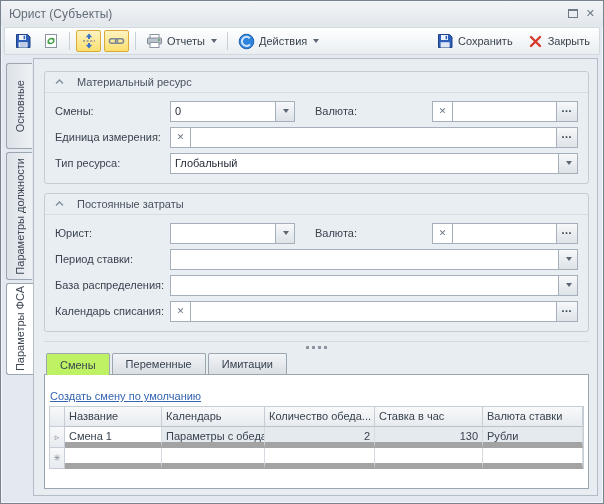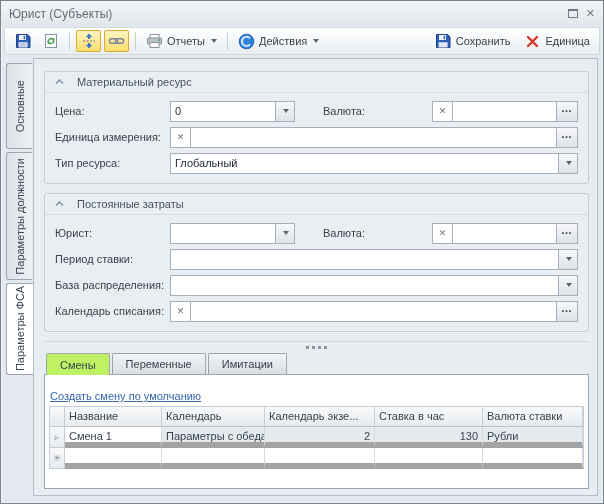--- a/index.html
+++ b/index.html
@@ -45,21 +45,21 @@
   .main { flex:1; background:#e8edf2; border:1px solid #b3bdc7; display:flex; flex-direction:column;
           padding:12px 8px 6px 10px; min-width:0; min-height:0; position:relative; }
 
   .groupbox { border:1px solid #c3cdd6; border-radius:3px; background:#e9eef3; margin-bottom:9px; }
   .ghead { height:21px; display:flex; align-items:center; gap:13px; padding:0 10px; border-bottom:1px solid #d6dde3; }
   .gtitle { color:#47525d; }
   .gbody { padding:7px 10px 9px 10px; }
   .frow { display:flex; align-items:center; height:22px; margin-bottom:4px; }
   .frow:last-child { margin-bottom:0; }
   .flabel { width:115px; flex:0 0 115px; color:#39434e; }
-  .flabel2 { width:90px; flex:0 0 90px; margin-left:28px; color:#39434e; }
+  .flabel2 { width:90px; flex:0 0 90px; margin-left:20px; color:#39434e; }
 
   .tbx { height:21px; border:1px solid #a5b0bc; background:#fff; font:11px "Liberation Sans","DejaVu Sans",sans-serif;
          padding:0 4px; color:#1d2530; outline:none; min-width:0; }
   .combo { display:flex; }
   .combo .tbx { flex:1; }
   .dbtn { width:20px; height:21px; flex:0 0 20px; margin-left:-1px; border:1px solid #a5b0bc;
           background:linear-gradient(#f7f8fa,#dde3e8); display:flex; align-items:center; justify-content:center; }
   .combo-short { width:125px; flex:0 0 125px; }
   .grow { flex:1; }
   .lookup { display:flex; width:146px; flex:0 0 146px; margin-left:auto; }
@@ -210,21 +210,21 @@
               </svg>
           </span>
           <span class="lbl">Сохранить</span>
         </span>
         <span class="tbtn">
           <span class="icon16">
             <svg width="13" height="13" viewBox="0 0 13 13">
                 <path d="M2 2l9 9M11 2l-9 9" stroke="#d6392b" stroke-width="2.4" stroke-linecap="round"></path>
               </svg>
           </span>
-          <span class="lbl">Единица</span>
+          <span class="lbl">Закрыть</span>
         </span>
       </span>
     </div>
   </div>
 
   <div class="bodyarea">
 
     <div class="sidestrip">
       <div class="vtab" style="height:86px">
         <span>Основные</span>
@@ -241,21 +241,21 @@
 
       <div class="groupbox">
         <div class="ghead">
           <svg width="9" height="6">
               <polyline points="1,4.6 4.5,1 8,4.6" fill="none" stroke="#8593a3" stroke-width="1.5"></polyline>
             </svg>
           <span class="gtitle">Материальный ресурс</span>
         </div>
         <div class="gbody">
           <div class="frow">
-            <span class="flabel">Цена:</span>
+            <span class="flabel">Смены:</span>
             <span class="combo combo-short">
               <input class="tbx" value="0" style="">
               <span class="dbtn">
                   <span class="caret"></span>
                 </span>
             </span>
             <span class="flabel2">Валюта:</span>
             <span class="lookup">
               <span class="xbtn">
                   <span>✕</span>
@@ -367,21 +367,21 @@
       </div>
 
       <div class="tab-panel">
         <span class="create-link">Создать смену по умолчанию</span>
 
         <div class="grid">
           <div class="g-hrow">
             <span class="g-rh"></span>
             <span class="g-hc c-name">Название</span>
             <span class="g-hc c-cal">Календарь</span>
-            <span class="g-hc c-count">Календарь экзе...</span>
+            <span class="g-hc c-count">Количество обеда...</span>
             <span class="g-hc c-rate">Ставка в час</span>
             <span class="g-hc c-cur">Валюта ставки</span>
           </div>
 
           <div class="g-row selected">
             <span class="g-rh">
                 <span>▹</span>
               </span>
             <span class="g-c c-name current">Смена 1</span>
             <span class="g-c c-cal">Параметры с обеда</span>

